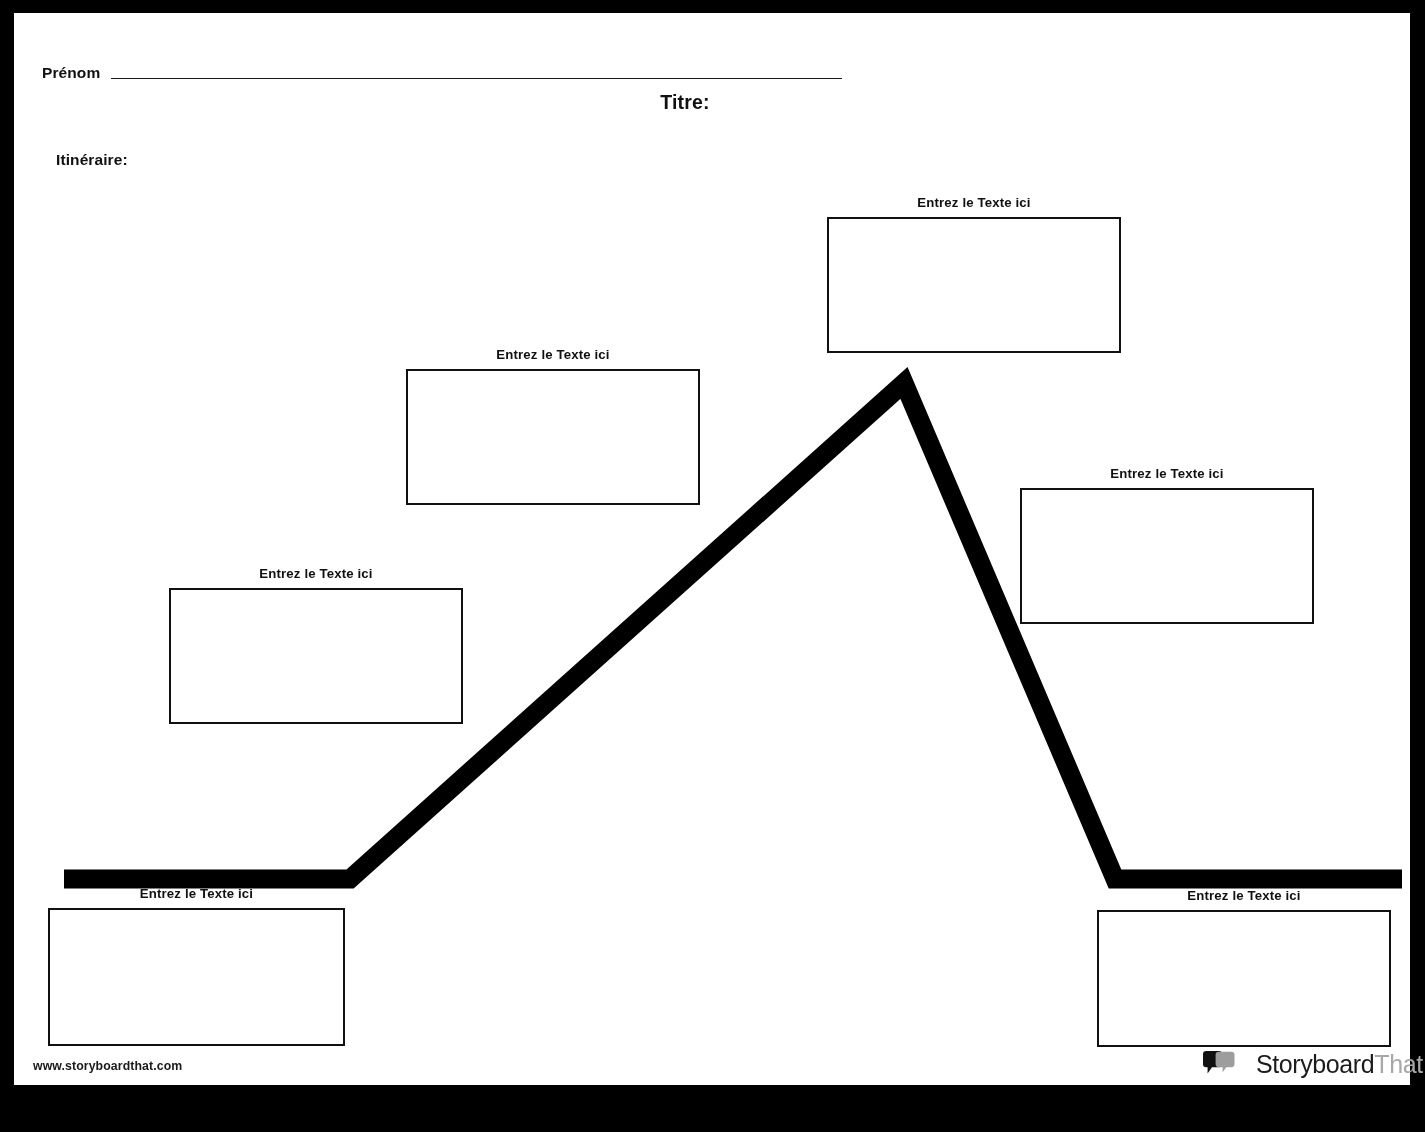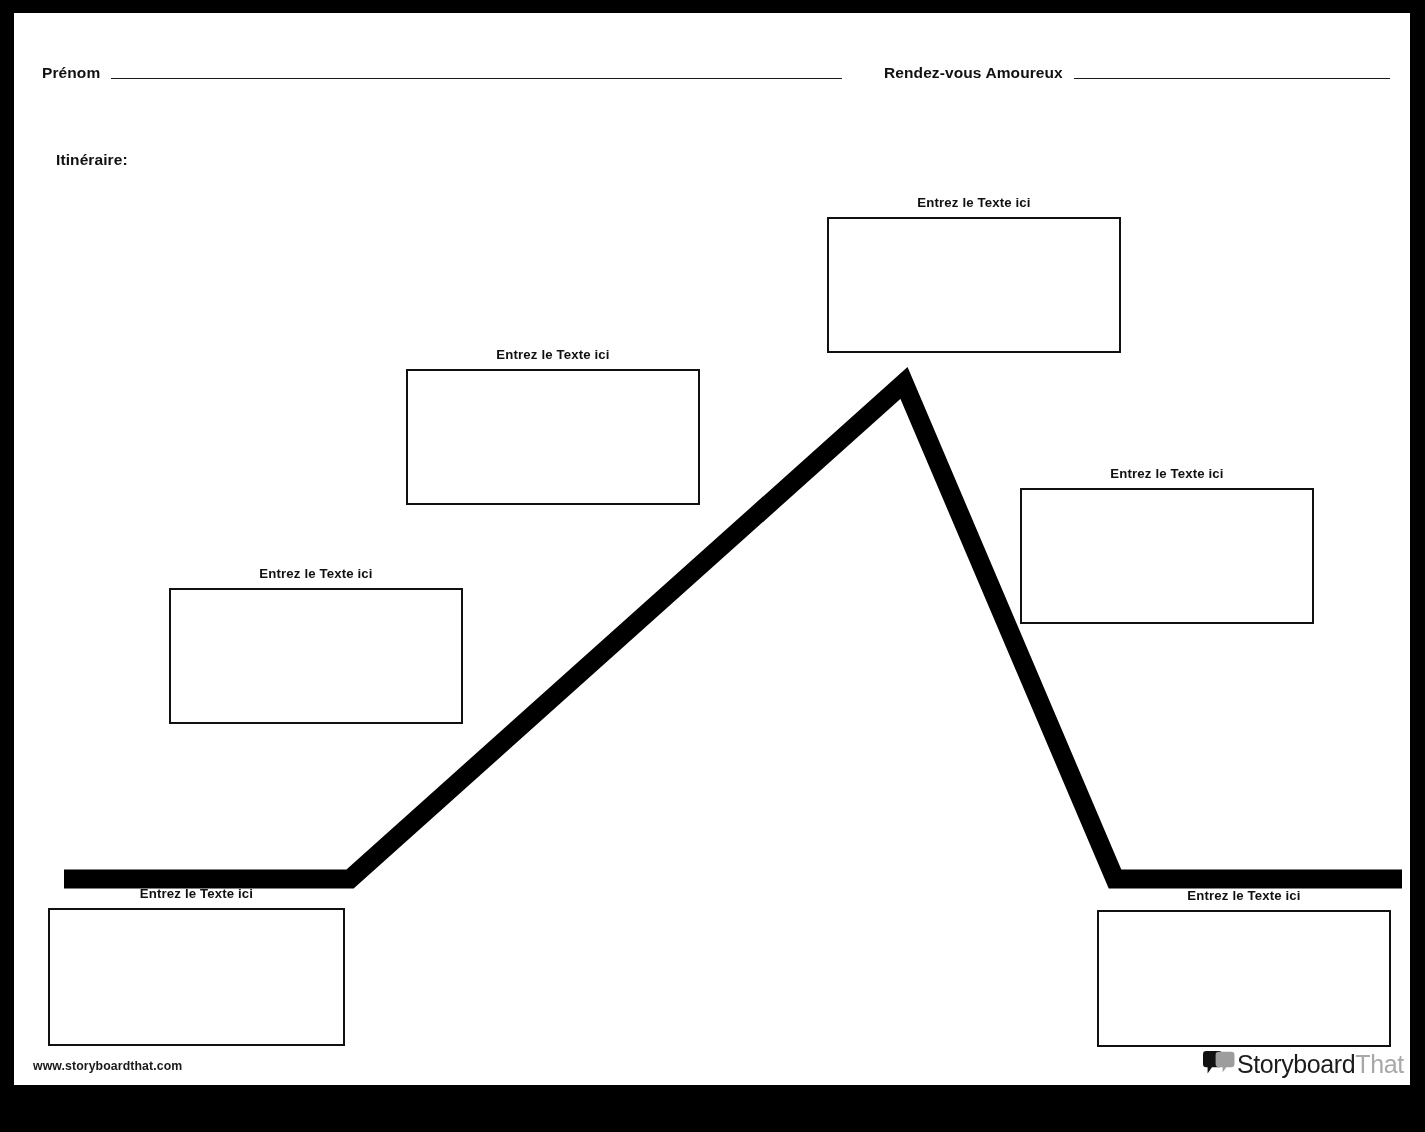--- a/index.html
+++ b/index.html
@@ -141,21 +141,21 @@
     color: #1a1a1a;
     letter-spacing: .1px;
     margin-left: 7px;
   }
   #brand-logo {
     position: absolute;
     left: 1188px;
     top: 1038px;
     display: flex;
     align-items: center;
-    gap: 1px;
+    gap: 20px;
     text-align: center;
   }
   #brand-wordmark {
     font-size: 25px;
     letter-spacing: -.4px;
     line-height: 1;
     white-space: nowrap;
   }
   #brand-word-a { color: #1c1c1c; }
   #brand-word-b { color: #a8a8a8; }
@@ -164,25 +164,24 @@
 <body>
 
 <div id="worksheet-frame">
   <div id="worksheet-page">
 
     <div class="hdr-field" id="name-field">
       <span class="hdr-label">Prénom</span>
       <span class="hdr-rule"></span>
     </div>
 
-    <div class="hdr-field" id="date-field">
-      <span class="hdr-label">Rendez-vous Amoureux</span>
-      <span class="hdr-rule"></span>
-    </div>
-
+
+    <div id="page-title">
+      <span id="page-title-inner">Titre:</span>
+    </div>
 
     <div id="section-label">Itinéraire:</div>
 
     <svg id="plot-arc" viewBox="0 0 1396 1072" width="1396" height="1072" aria-hidden="true">
       <polyline points="36,853 322,853 876,357 1087,853 1374,853" fill="none" stroke="#000000" stroke-width="19" stroke-linecap="butt" stroke-linejoin="miter"></polyline>
     </svg>
 
     <div class="entry" id="entry-1">
       <div class="entry-label">Entrez le Texte ici</div>
       <div class="entry-box"></div>

